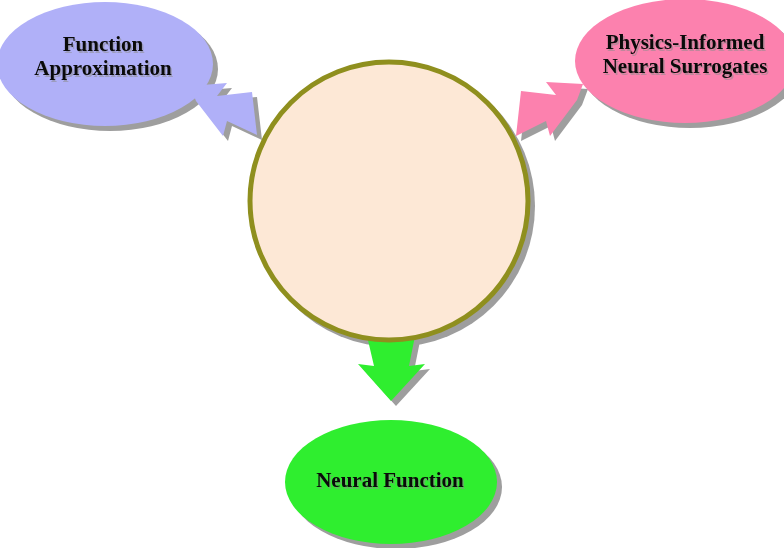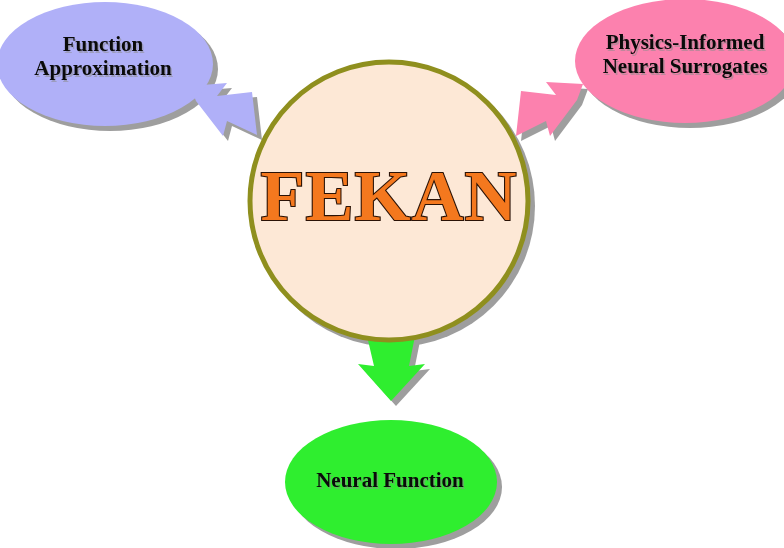--- a/index.html
+++ b/index.html
@@ -112,15 +112,14 @@
   </svg>
 
   <div class="node-label" id="label-function-approximation">Function
 Approximation</div>
 
   <div class="node-label" id="label-physics-informed">Physics-Informed
 Neural Surrogates</div>
 
   <div class="node-label" id="label-neural-operators">Neural  Function</div>
 
-  <div id="label-fekan">FEKAN</div>
 
 </div>
 
 </body></html>

